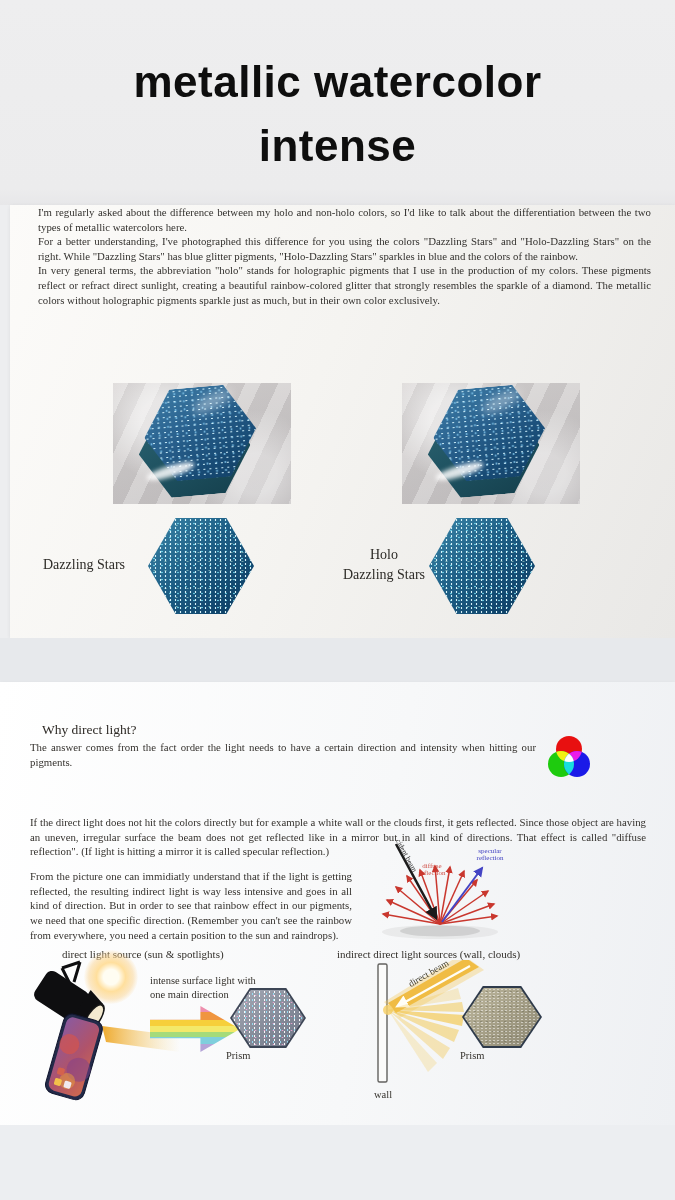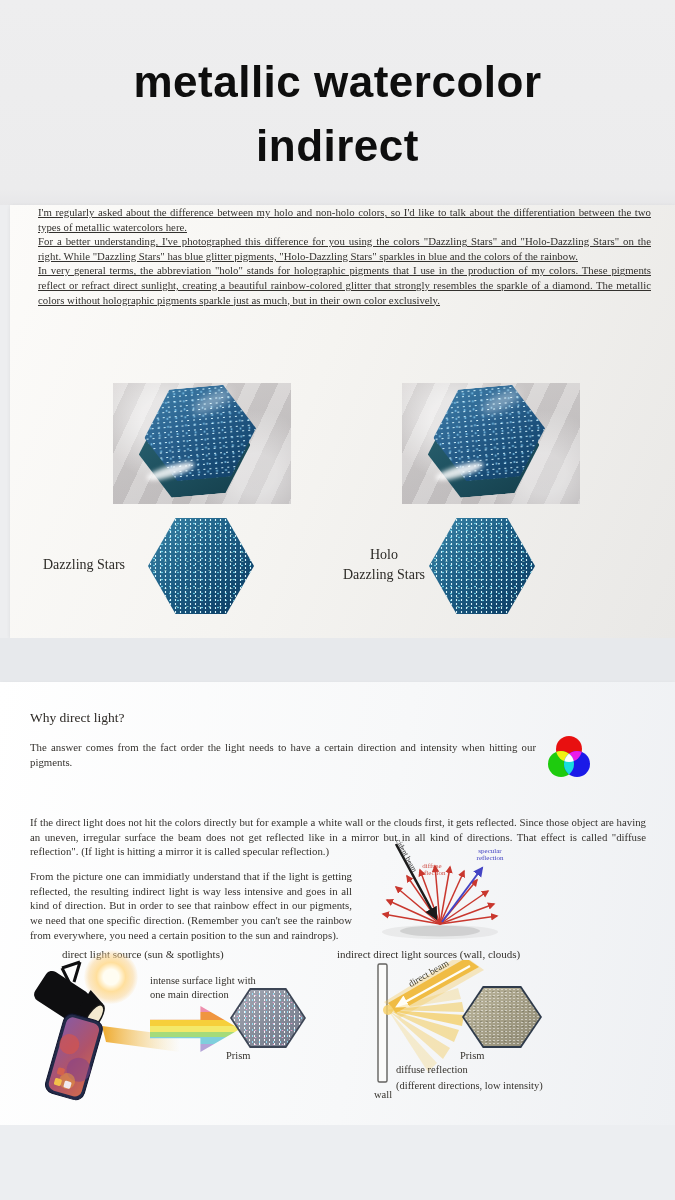--- a/index.html
+++ b/index.html
@@ -12,21 +12,21 @@
   .banner h1{margin:8px;padding-top:42px;text-align:center;
              font-family:"Liberation Sans",sans-serif;font-weight:700;
              font-size:44px;line-height:64px;color:#0e0e0e;letter-spacing:.5px;}
   .banner h1 span{display:block;}
 
   
   .card-top{position:absolute;left:10px;top:205px;width:665px;height:433px;
             background:linear-gradient(112deg,#fcfbf9 0%,#f5f4f1 45%,#e9e8e6 100%);
             box-shadow:0 1px 4px rgba(0,0,0,.07);}
   .card-top h2{margin:24px 0 8px 28px;font-size:25px;font-weight:500;color:#26231f;letter-spacing:.2px;}
-  .body-top{margin:0 24px 0 28px;font-size:10.8px;line-height:14.6px;text-align:justify;color:#33312e;text-decoration:underline;}
+  .body-top{margin:0 24px 0 28px;font-size:10.8px;line-height:14.6px;text-align:justify;color:#33312e;}
   .body-top p{margin:0;}
 
   .photo{position:absolute;top:178px;width:178px;height:121px;overflow:hidden;
          background:
            radial-gradient(circle at 28% 30%,rgba(255,255,255,.55) 0 14%,transparent 40%),
            radial-gradient(circle at 80% 75%,rgba(255,255,255,.4) 0 12%,transparent 38%),
            repeating-linear-gradient(115deg,rgba(255,255,255,.22) 0 14px,rgba(168,164,166,.20) 14px 30px),
            linear-gradient(160deg,#d8d5d4 0%,#c9c6c6 60%,#bfbcbd 100%);}
   .photo.left{left:103px;}  .photo.right{left:392px;}
 
@@ -60,21 +60,21 @@
   .swatch-label.l2 span{display:block;}
 
   
   .band{position:absolute;left:0;top:638px;width:675px;height:44px;background:#e7e9ec;}
   .strip-bottom{position:absolute;left:0;top:1125px;width:675px;height:75px;background:#eceef1;}
 
   
   .card-bottom{position:absolute;left:0;top:682px;width:675px;height:443px;
                background:linear-gradient(100deg,#ffffff 0%,#f7f8f9 55%,#eef0f3 100%);
                box-shadow:0 1px 4px rgba(0,0,0,.05);}
-  .card-bottom h3{position:absolute;left:30px;top:28px;margin:0;font-size:13.5px;font-weight:400;color:#2e2a26;}
+  .card-bottom h3{position:absolute;left:30px;top:28px;margin:12px;font-size:13.5px;font-weight:400;color:#2e2a26;}
   .bt{font-size:10.8px;line-height:14.8px;text-align:justify;color:#35322e;}
   .p1{position:absolute;left:30px;top:58px;width:506px;}
   .p2{position:absolute;left:30px;top:122px;width:616px;}
   .p3{position:absolute;left:30px;top:176px;width:322px;}
   .rgb-icon{position:absolute;left:546px;top:52px;}
   .refl{position:absolute;left:376px;top:158px;}
 
   .dg-title{position:absolute;font-size:11px;color:#33302b;}
   .dg-title.left{left:62px;top:266px;}
   .dg-title.right{left:337px;top:266px;}
@@ -114,21 +114,21 @@
   .caption span{display:block;}
 </style>
 </head>
 <body>
 
 <div class="page">
 
   <header class="banner">
     <h1>
       <span>metallic watercolor</span>
-      <span>indirect</span>
+      <span>intense</span>
     </h1>
   </header>
 
   <section class="card-top">
     <div class="body-top">
       <p>I'm regularly asked about the difference between my holo and non-holo colors, so I'd like to talk about the differentiation between the two types of metallic watercolors here.</p>
       <p>For a better understanding, I've photographed this difference for you using the colors "Dazzling Stars" and "Holo-Dazzling Stars" on the right. While "Dazzling Stars" has blue glitter pigments, "Holo-Dazzling Stars" sparkles in blue and the colors of the rainbow.</p>
       <p>In very general terms, the abbreviation "holo" stands for holographic pigments that I use in the production of my colors. These pigments reflect or refract direct sunlight, creating a beautiful rainbow-colored glitter that strongly resembles the sparkle of a diamond. The metallic colors without holographic pigments sparkle just as much, but in their own color exclusively.</p>
     </div>
 
@@ -307,20 +307,16 @@
       <text x="16" y="138" font-size="10.5" fill="#35322d">wall</text>
     </svg>
 
     <div class="prism two">
       <div class="hexrim">
           <div class="hexin"></div>
         </div>
       <div class="prism-label">Prism</div>
     </div>
 
-    <div class="caption">
-      <span>diffuse reflection</span>
-      <span>(different directions, low intensity)</span>
-    </div>
   </section>
 
   <div class="strip-bottom"></div>
 </div>
 
 </body></html>

